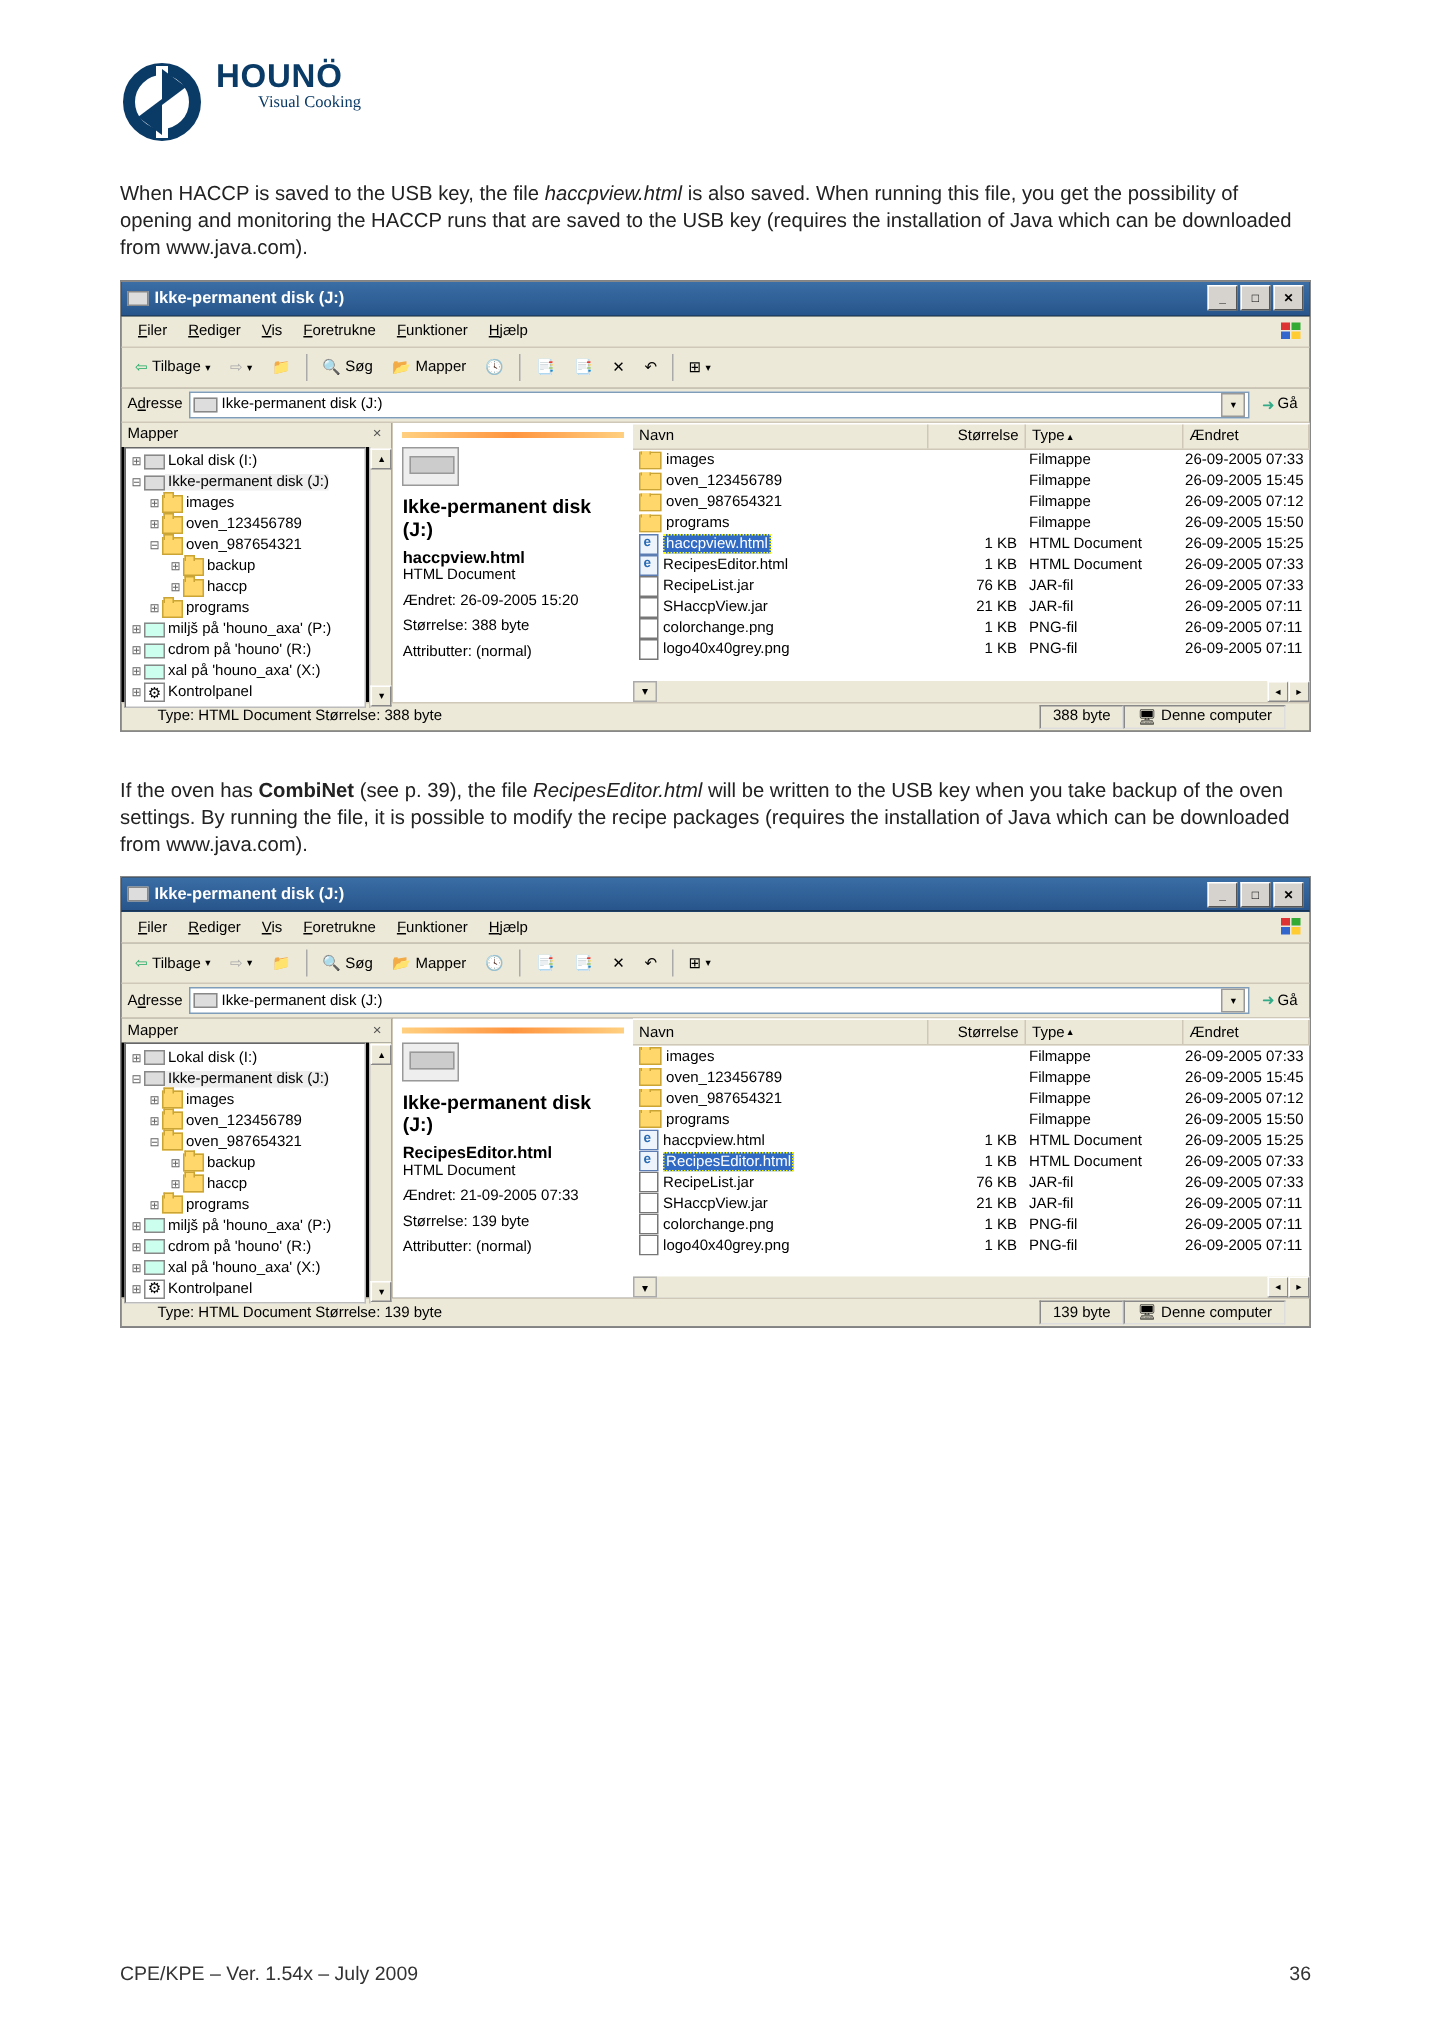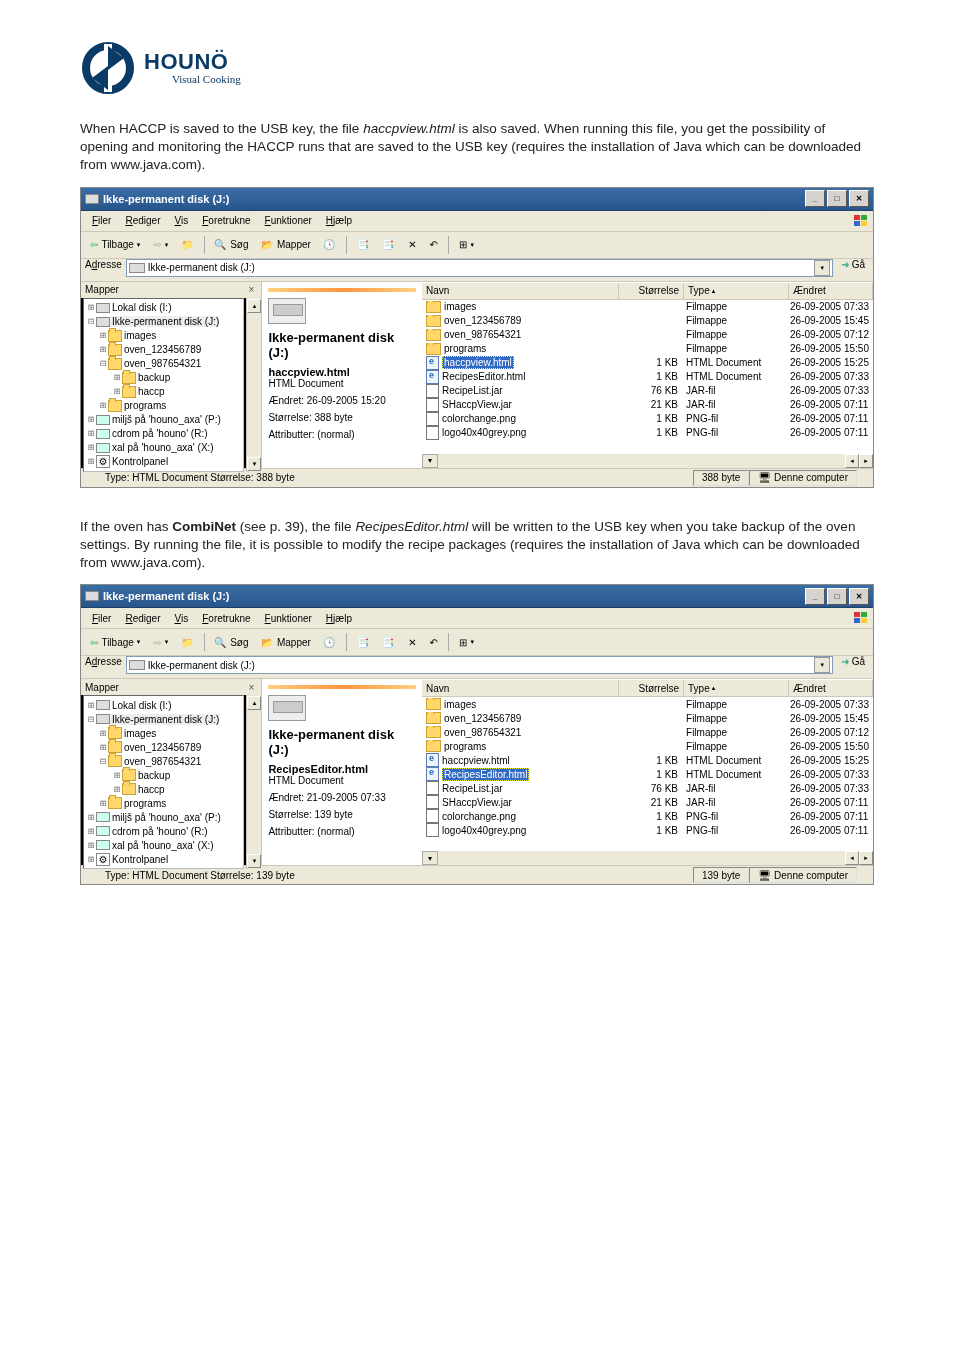--- a/index.html
+++ b/index.html
@@ -1,17 +1,17 @@
 <!DOCTYPE html>
 <html><head>
 <meta charset="utf-8">
 <style>
   html,body{margin:0;padding:0;background:#fff;font-family:Verdana,Geneva,sans-serif;font-size:13px;color:#333}
   .page{width:954px;min-height:1351px;margin:0 auto;position:relative;box-sizing:border-box;padding:40px 80px 40px 80px}
-  .logo{display:flex;align-items:center;gap:8px;margin-bottom:24px}
+  .logo{display:flex;align-items:flex-start;gap:8px;margin-bottom:24px}
   .logo-mark{width:56px;height:56px;position:relative}
   .logo-mark svg{display:block}
   .logo-text{display:flex;flex-direction:column;line-height:1}
   .logo-text .brand{font-size:22px;font-weight:700;color:#0a3a66;letter-spacing:0.5px}
   .logo-text .tag{font-family:cursive;color:#0a3a66;font-size:11px;margin-top:1px;padding-left:28px}
   .para{font-size:13.5px;color:#222;line-height:1.35;margin:0 0 12px 0}
   .para em{font-style:italic}
   .para strong{font-weight:700}
   .shot{border:1px solid #888;margin:12px 0 30px 0;background:#000000;position:relative;font-family:Tahoma,Verdana,sans-serif;font-size:10px;color:#000}
   .title-bar{display:flex;align-items:center;height:22px;background:linear-gradient(#3a6ea5,#27558b);color:#fff;padding:0 4px;border-bottom:1px solid #1f4066}
@@ -19,21 +19,21 @@
   .title-bar .tb-title{flex:1;font-weight:700;font-size:11px}
   .win-btns{display:flex;gap:2px}
   .win-btn{width:18px;height:15px;background:#d6d3ce;border:1px solid #fff;border-right-color:#555;border-bottom-color:#555;font-size:8px;display:flex;align-items:center;justify-content:center;color:#000;font-weight:700}
   .menu-bar{display:flex;align-items:center;height:20px;background:#ece9d8;padding:0 4px;border-bottom:1px solid #cfc7b8}
   .menu-item{padding:2px 7px;cursor:default}
   .menu-item u{text-decoration:underline}
   .menu-bar .icon-right{margin-left:auto;width:16px;height:16px}
   .tool-bar{display:flex;align-items:center;height:26px;background:#ece9d8;border-bottom:1px solid #cfc7b8;padding:0 4px;gap:3px}
   .tb-btn{display:flex;align-items:center;gap:3px;padding:2px 4px;border:1px solid transparent}
   .sep{width:1px;height:18px;background:#aaa;margin:0 2px}
-  .addr-bar{display:flex;align-items:flex-start;height:22px;background:#ece9d8;border-bottom:1px solid #cfc7b8;padding:0 4px;gap:4px}
+  .addr-bar{display:flex;align-items:center;height:22px;background:#ece9d8;border-bottom:1px solid #cfc7b8;padding:0 4px;gap:4px}
   .addr-bar .addr-label{}
   .addr-field{flex:1;height:16px;background:#fff;border:1px solid #7f9db9;display:flex;align-items:center;padding:0 2px;gap:3px}
   .addr-field .dd{margin-left:auto;width:14px;height:14px;background:#ece9d8;border:1px solid #999;display:flex;align-items:center;justify-content:center;font-size:7px}
   .go-btn{display:flex;align-items:center;gap:2px;padding:0 4px}
   .body-split{display:flex;height:186px}
   .tree-panel{width:198px;border-right:1px solid #cfc7b8;display:flex;flex-direction:column}
   .tree-hdr{display:flex;align-items:center;justify-content:space-between;padding:2px 4px;background:#ece9d8}
   .tree-hdr .x{width:12px;height:12px;display:flex;align-items:center;justify-content:center;font-size:10px;color:#555;cursor:default}
   .tree{flex:1;overflow:hidden;background:#fff;padding:2px 0;margin:0 2px;border:1px inset #bbb}
   .tree-row{display:flex;align-items:center;height:14px;padding:0 2px}
@@ -694,13 +694,17 @@
           </div>
         </div>
       </div>
       <div class="status-bar">
         <div class="sb-cell first">Type: HTML Document Størrelse: 139 byte</div>
         <div class="sb-cell">139 byte</div>
         <div class="sb-cell"><span>🖥</span>Denne computer</div>
       </div>
     </div>
 
+  <div class="footer">
+    <span>CPE/KPE – Ver. 1.54x – July 2009</span>
+    <span>36</span>
+  </div>
 </div>
 
 </body></html>

